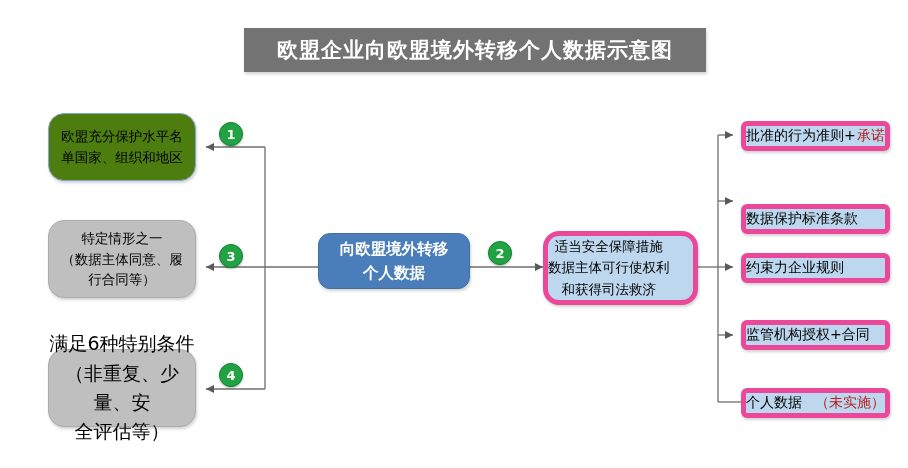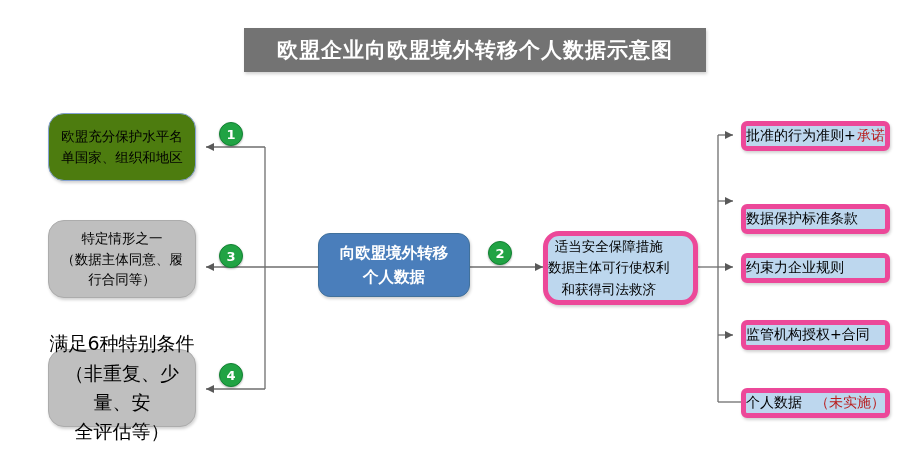--- a/index.html
+++ b/index.html
@@ -10,21 +10,21 @@
        text-align:center;white-space:pre-line;color:#000;box-sizing:border-box;
        box-shadow:1px 2px 3px rgba(0,0,0,0.18);}
   .title-bar{left:244px;top:28px;width:462px;height:44px;background:#737373;border-radius:0;
        color:#ffffff;font-weight:bold;font-size:21px;letter-spacing:1px;}
   .periwinkle{background:#4d7c0f;border:1px solid #86A2D4;}
   .graybox{background:#BFBFBF;border:1px solid #ACACAC;}
   .lightblue{background:#BDD7EE;border:5px solid #ec4899;justify-content:space-between;}
   .box-adequacy{left:48px;top:113px;width:148px;height:68px;border-radius:16px;font-size:13.5px;line-height:1.55;}
   .box-specific{left:48px;top:220px;width:148px;height:78px;border-radius:16px;font-size:13.5px;line-height:1.55;}
   .box-special{left:48px;top:349px;width:148px;height:78px;border-radius:16px;font-size:19px;line-height:1.55;}
-  .box-center{left:318px;top:233px;width:152px;height:64px;border-radius:12px;background:#4A7EBB;
+  .box-center{left:318px;top:233px;width:152px;height:56px;border-radius:12px;background:#4A7EBB;
        border:1.5px solid #41719C;color:#ffffff;font-weight:bold;font-size:15.5px;line-height:1.55;}
   .box-safeguard{left:543px;top:231px;width:155px;height:74px;border-radius:16px;font-size:13.5px;line-height:1.6;font-family:Liberation Serif, serif;}
   .rbox{left:741px;width:149px;height:30px;border-radius:6px;font-size:14px;white-space:nowrap;}
   .rbox .hl{color:#b91c1c;font-family:Liberation Serif, serif;}
   .rb1{top:121px;} .rb2{top:192px;margin-top:12px;} .rb3{top:253px;} .rb4{top:320px;} .rb5{top:388px;}
   .badge{position:absolute;z-index:3;width:22px;height:22px;border-radius:50%;
        background:#21A344;border:1px solid #128233;color:#fff;font-size:13px;font-weight:bold;
        display:flex;align-items:center;justify-content:center;box-shadow:0 1px 2px rgba(0,0,0,0.3);}
   .badge-1{left:219px;top:122px;} .badge-3{left:219px;top:244px;}
   .badge-4{left:219px;top:363px;} .badge-2{left:488px;top:241px;}

